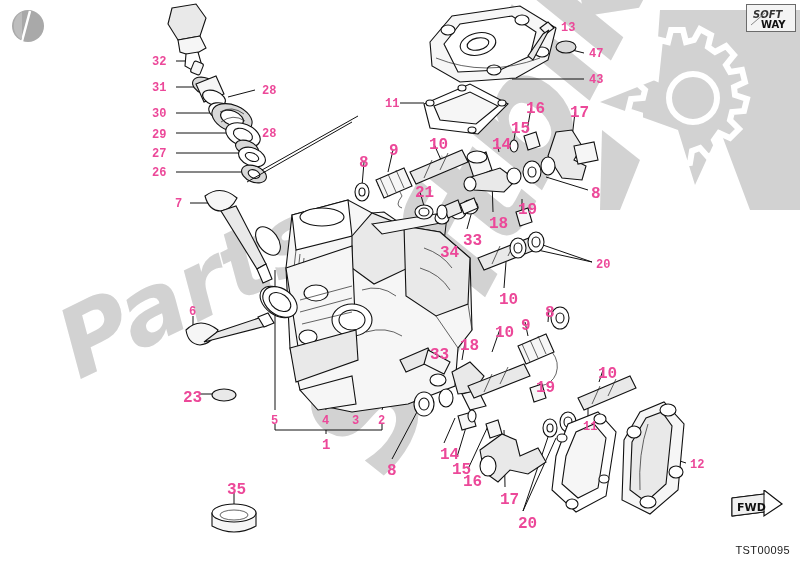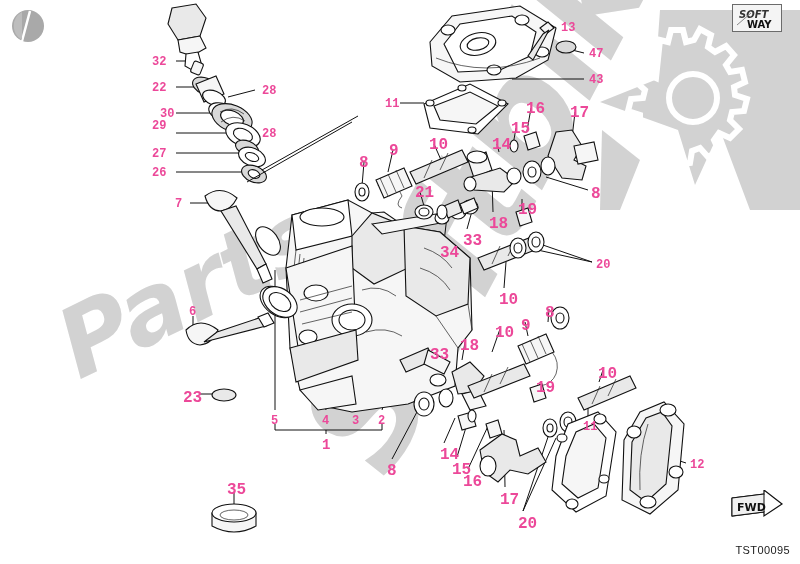--- a/index.html
+++ b/index.html
@@ -34,21 +34,21 @@
     transform:rotate(-62deg);
     transform-origin:0 0;
     font-style:italic;
     letter-spacing:-6px;
   }
   #wm-gear{position:absolute;left:600px;top:10px;width:200px;height:200px;}
   .corner-logo{
     position:absolute;left:10px;top:8px;width:36px;height:36px;
   }
   .brand-logo{
-    position:absolute;right:18px;top:4px;width:48px;height:26px;
+    position:absolute;right:4px;top:4px;width:48px;height:26px;
     border:1px solid #6b6b6b;background:#c2410c;
   }
   .fwd-mark{position:absolute;right:14px;bottom:34px;width:58px;height:40px;}
   .ref-code{
     position:absolute;right:10px;bottom:8px;
     font-size:11px;color:#1a1a1a;font-family:"Liberation Sans", sans-serif;
     letter-spacing:.4px;
   }
   #callouts{position:absolute;inset:0;}
   .callout{
@@ -332,24 +332,24 @@
       <ellipse class="pt" cx="634" cy="432" rx="7" ry="6"></ellipse>
       <ellipse class="pt" cx="676" cy="472" rx="7" ry="6"></ellipse>
       <ellipse class="pt" cx="648" cy="502" rx="8" ry="6"></ellipse>
       <path class="thin" d="M648 424 q-10 30 -8 66"></path>
     </g>
 
   </svg>
 
   <div id="callouts">
       <div class="callout cal-md" style="left: 152px; top: 56px;">32</div>
-      <div class="callout cal-md" style="left: 152px; top: 82px;">22</div>
+      <div class="callout cal-md" style="left: 152px; top: 82px;">31</div>
       <div class="callout cal-md" style="left: 262px; top: 85px;">28</div>
-      <div class="callout cal-md" style="left: 160px; top: 108px;">30</div>
-      <div class="callout cal-md" style="left: 152px; top: 120px;">29</div>
+      <div class="callout cal-md" style="left: 152px; top: 108px;">30</div>
+      <div class="callout cal-md" style="left: 152px; top: 129px;">29</div>
       <div class="callout cal-md" style="left: 262px; top: 128px;">28</div>
       <div class="callout cal-md" style="left: 152px; top: 148px;">27</div>
       <div class="callout cal-md" style="left: 152px; top: 167px;">26</div>
       <div class="callout cal-md" style="left: 175px; top: 198px;">7</div>
       <div class="callout cal-md" style="left: 189px; top: 306px;">6</div>
       <div class="callout cal-sm" style="left: 183px; top: 390px;">23</div>
       <div class="callout cal-sm" style="left: 227px; top: 482px;">35</div>
       <div class="callout cal-md" style="left: 561px; top: 22px;">13</div>
       <div class="callout cal-md" style="left: 589px; top: 48px;">47</div>
       <div class="callout cal-md" style="left: 589px; top: 74px;">43</div>

